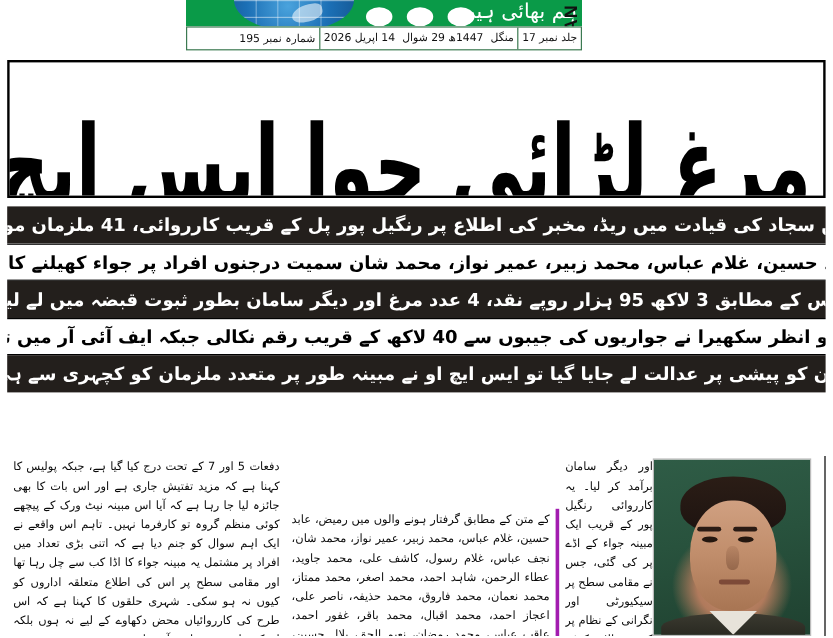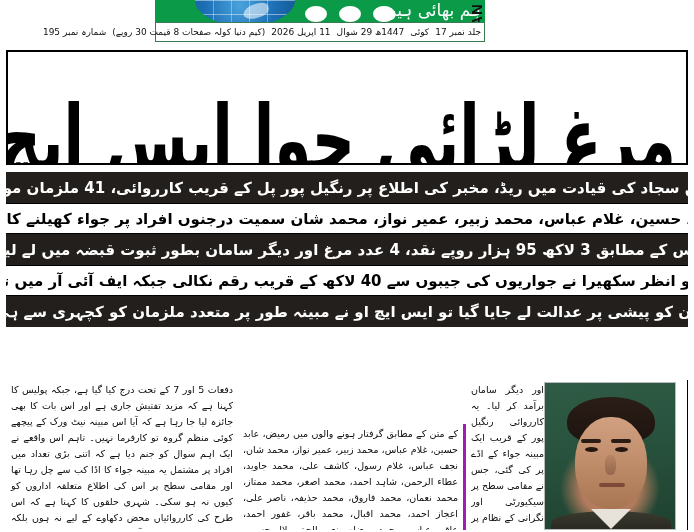--- a/index.html
+++ b/index.html
@@ -199,24 +199,23 @@
       <div class="blob" style="left:68px"></div>
     </div>
     <div class="urdu-right">ہم بھائی ہیں</div>
   </div>
 
   <div class="mast-tan">TAN</div>
 
   <div class="mast-date">
     <span class="seg">جلد نمبر 17</span>
     <span class="sep"></span>
-    <span class="seg">کوئی</span>
+    <span class="seg">منگل</span>
     <span class="seg">1447ھ 29 شوال</span>
-    <span class="seg">11 اپریل 2026</span>
-    <span class="seg">(کیم دنیا کولہ صفحات 8 قیمت 30 روپے)</span>
+    <span class="seg">14 اپریل 2026</span>
     <span class="sep"></span>
     <span class="seg">شمارہ نمبر 195</span>
   </div>
 </div>
 
 <div class="headline-box">
   <div class="headline-text">مرغ لڑائی جوا ایس ایچ او شاہ شمس نے لاکھوں کی دیہاڑی لگا لی</div>
 </div>
 
 <div class="subhead">

